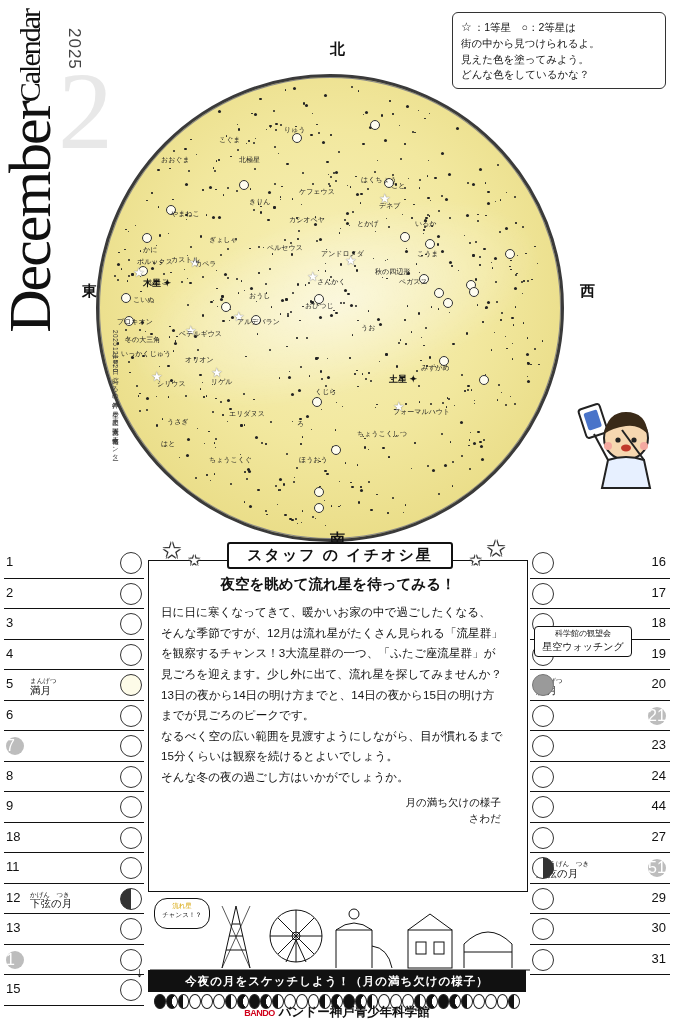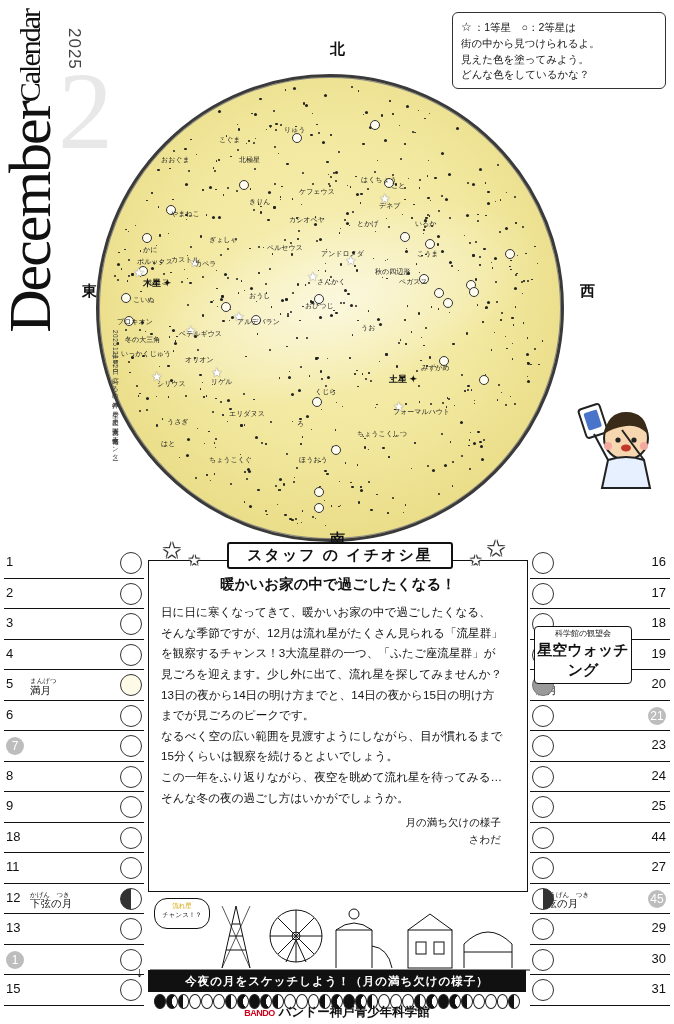--- a/index.html
+++ b/index.html
@@ -115,21 +115,21 @@
     position:absolute;right:2px;top:4px;width:20px;height:20px;border-radius:50%;
     border:1px solid #333;background:#fff;
   }
   .cal-right .moon{right:auto;left:2px;}
   .moon.new{background:#9a9a9a;border-color:#777;}
   .moon.full{background:#fdfbe8;}
   .moon.half-l{background:linear-gradient(90deg,#333 0 50%,#fff 50% 100%);}
   .moon.half-r{background:linear-gradient(90deg,#fff 0 50%,#333 50% 100%);}
   .circled{
     display:inline-block;width:18px;height:18px;line-height:18px;
-    border-radius:50%;background:#bdbdbd;color:#fff;text-align:center;font-size:12px;
+    border-radius:50%;background:#bdbdbd;color:#fff;font-size:16px;
   }
   .ruby{font-size:6.5px;display:block;line-height:1;margin-bottom:-1px;}
 
   
   .article{
     position:absolute;left:148px;top:560px;width:378px;height:330px;
     border:1px solid #111;background:#fff;
   }
   .art-banner{
     position:absolute;left:170px;top:542px;width:340px;height:30px;
@@ -146,21 +146,21 @@
   }
   .art-body{font-size:11.6px;line-height:1.78;padding:0 12px;}
   .sign{text-align:right;font-size:10.5px;padding:6px 26px 0 0;line-height:1.6;}
 
   
   .badge{
     position:absolute;right:42px;top:626px;width:96px;
     border:1px solid #111;border-radius:4px;background:#fff;
     font-size:8px;text-align:center;padding:2px 0 3px;line-height:1.35;
   }
-  .badge .b2{font-size:15px;font-weight:bold;}
+  .badge .b2{font-size:10px;font-weight:normal;}
 
   
   .bottom-ill{position:absolute;left:150px;top:896px;width:380px;height:78px;}
   .bubble{
     position:absolute;left:4px;top:2px;width:54px;height:26px;
     border:1px solid #111;border-radius:13px;background:#fff;
     font-size:6.5px;text-align:center;line-height:1.35;padding-top:3px;
   }
   .bubble .y{color:#d6a400;}
 
@@ -1029,62 +1029,57 @@
       </div>
       <div class="dayrow">
         <span class="num">23</span>
         <span class="moon "></span>
       </div>
       <div class="dayrow">
         <span class="num">24</span>
         <span class="moon "></span>
       </div>
       <div class="dayrow">
-        <span class="num">25</span>
-        <span class="moon "></span>
-      </div>
-      <div class="dayrow">
         <span class="num">44</span>
         <span class="moon "></span>
       </div>
       <div class="dayrow">
         <span class="num">27</span>
         <span class="moon "></span>
       </div>
       <div class="dayrow">
-        <span class="num"><span class="circled">45</span></span>
+        <span class="num"><span class="circled">51</span></span>
         <span class="note"><span class="ruby">じょうげん　つき</span>上弦の月</span>
         <span class="moon half-r"></span>
       </div>
       <div class="dayrow">
         <span class="num">29</span>
         <span class="moon "></span>
       </div>
       <div class="dayrow">
         <span class="num">30</span>
         <span class="moon "></span>
       </div>
       <div class="dayrow">
         <span class="num">31</span>
         <span class="moon "></span>
       </div>
     </div>
 
   <div class="article">
-    <div class="art-h">暖かいお家の中で過ごしたくなる！</div>
+    <div class="art-h">夜空を眺めて流れ星を待ってみる！</div>
     <div class="art-body" id="art-body">
         <div>日に日に寒くなってきて、暖かいお家の中で過ごしたくなる、</div>
         <div>そんな季節ですが、12月は流れ星がたくさん見られる「流星群」</div>
         <div>を観察するチャンス！3大流星群の一つ、「ふたご座流星群」が</div>
         <div>見ごろを迎えます。少し外に出て、流れ星を探してみませんか？</div>
         <div>13日の夜から14日の明け方までと、14日の夜から15日の明け方</div>
         <div>までが見ごろのピークです。</div>
         <div>なるべく空の広い範囲を見渡すようにしながら、目が慣れるまで</div>
         <div>15分くらいは観察を続けるとよいでしょう。</div>
-        <div>この一年をふり返りながら、夜空を眺めて流れ星を待ってみる…</div>
         <div>そんな冬の夜の過ごし方はいかがでしょうか。</div>
       </div>
     <div class="sign">
       <div>月の満ち欠けの様子</div>
       <div>さわだ</div>
     </div>
   </div>
   <div class="art-banner">
     <span class="deco-star" style="left:-8px;top:-4px;">★</span>
     <span class="deco-star" style="left:18px;top:10px;font-size:14px;">★</span>

